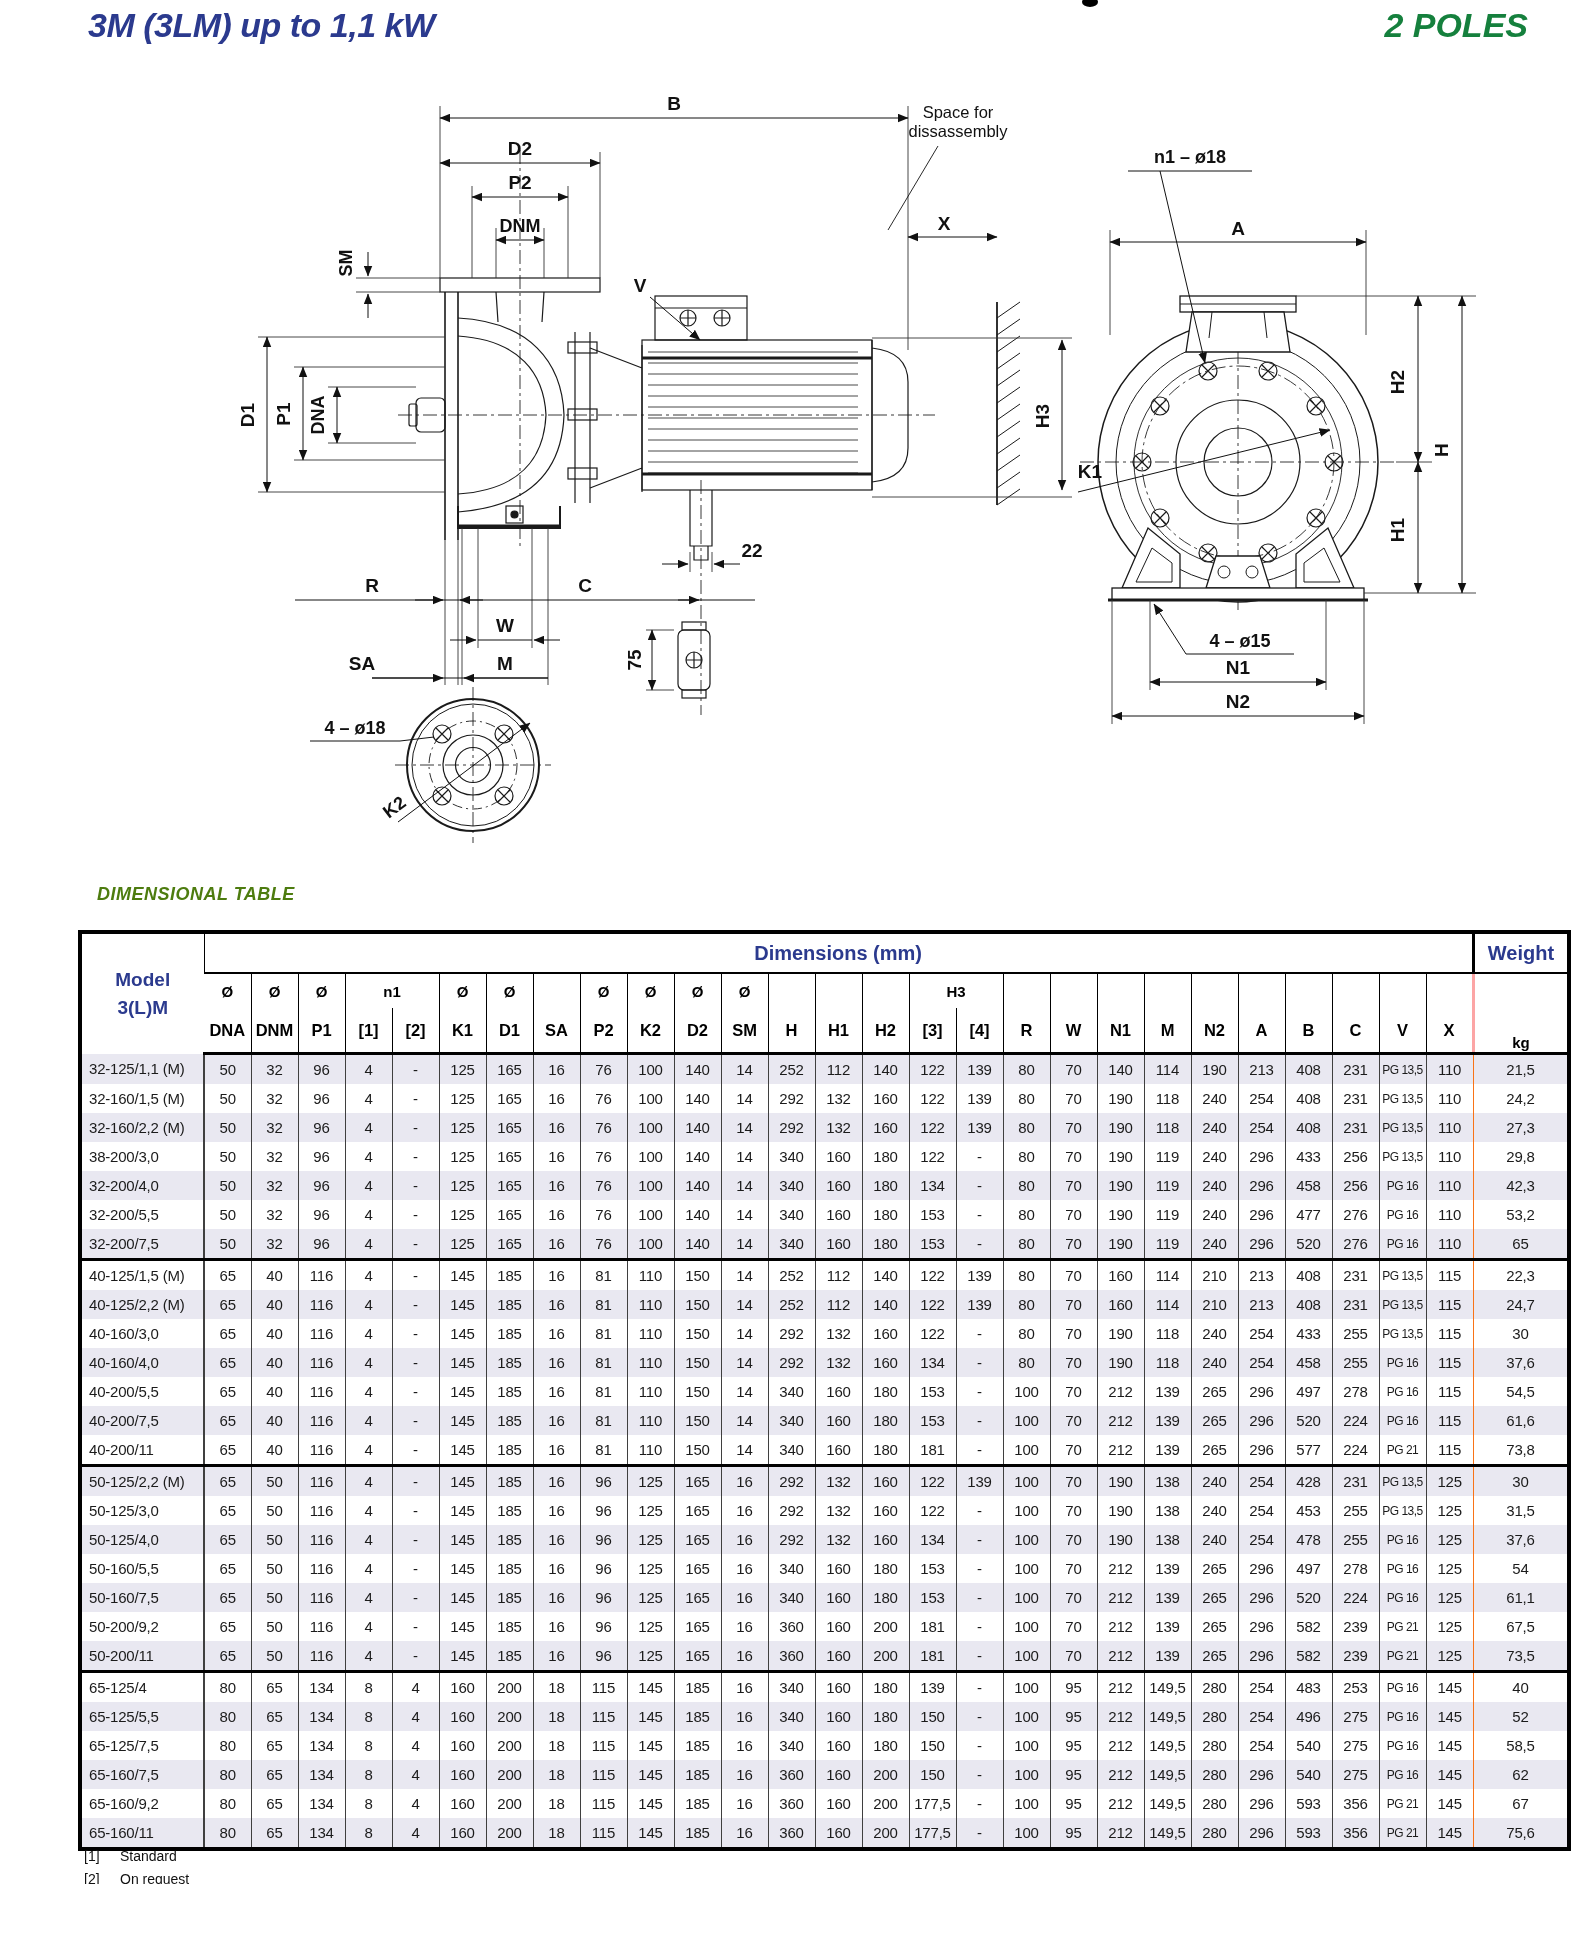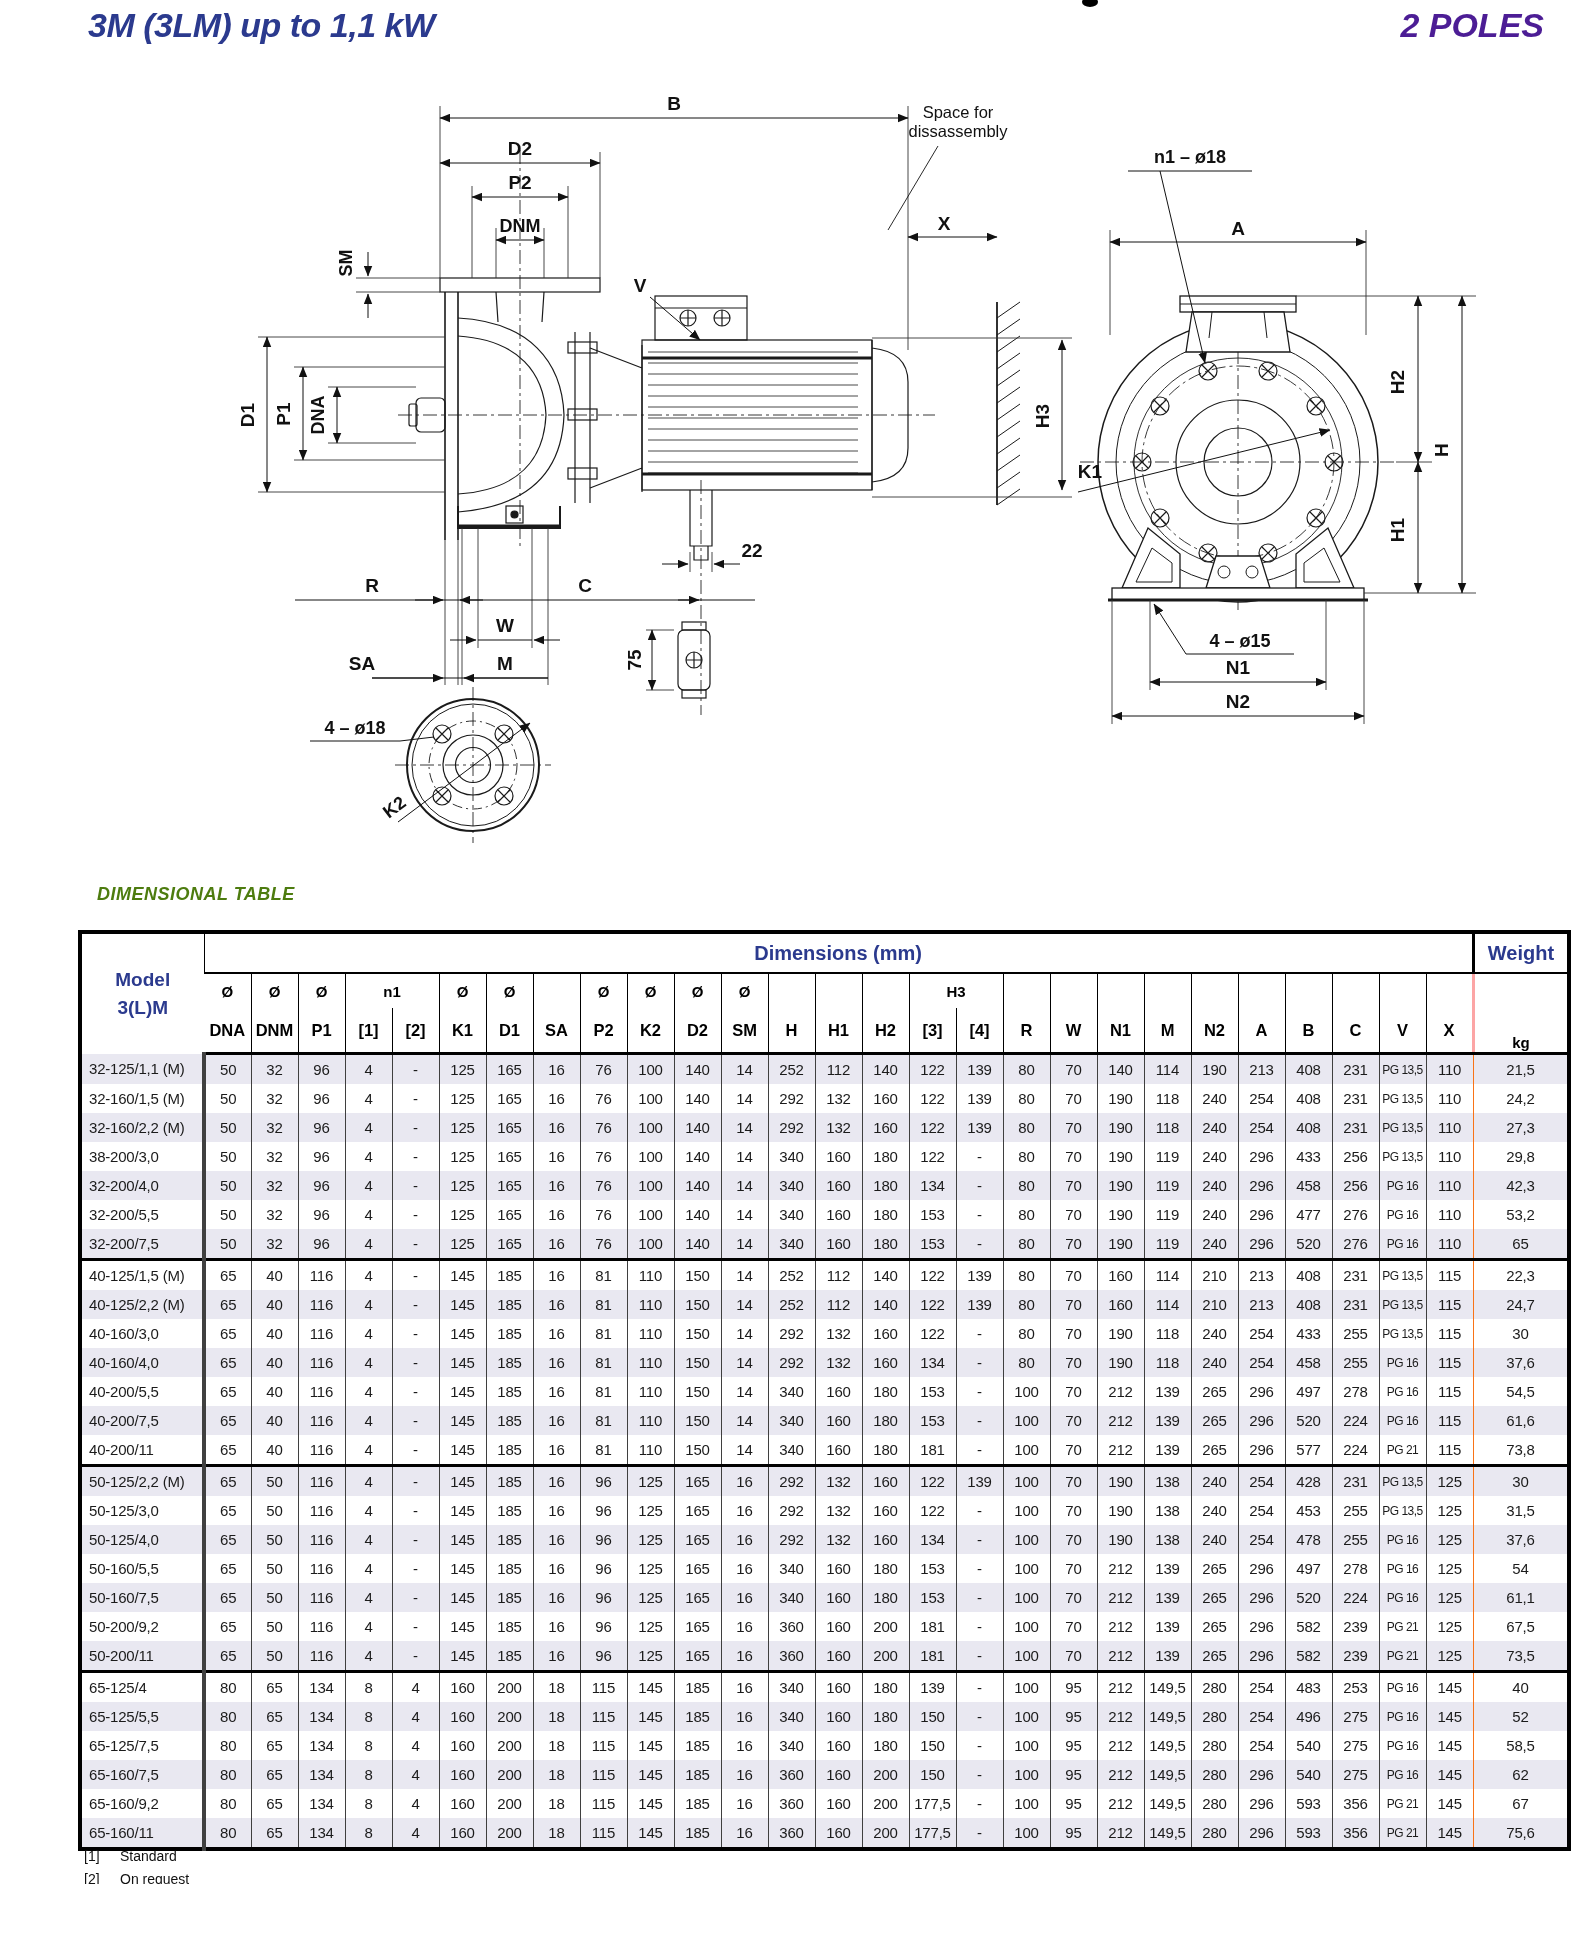--- a/index.html
+++ b/index.html
@@ -1,21 +1,21 @@
 <!DOCTYPE html>
 <html><head>
 <meta charset="utf-8">
 <style>
   html,body{margin:0;padding:0;background:#fff;}
   .page{position:relative;width:1588px;height:1884px;background:#fff;overflow:hidden;
         font-family:"Liberation Sans",sans-serif;}
   .title-left{position:absolute;left:88px;top:6px;font-size:34px;font-weight:bold;
       font-style:italic;color:#2b3a8e;letter-spacing:-0.5px;}
-  .title-right{position:absolute;right:44px;top:6px;font-size:34px;font-weight:bold;
-      font-style:italic;color:#4c1d95;}
+  .title-right{position:absolute;right:60px;top:6px;font-size:34px;font-weight:bold;
+      font-style:italic;color:#15803d;}
   .section-heading{position:absolute;left:97px;top:884px;font-size:18px;font-weight:bold;
       font-style:italic;color:#4d7c0f;letter-spacing:0.5px;}
   svg text{font-family:"Liberation Sans",sans-serif;}
   .lbl{text-anchor:middle;font-size:19px;font-weight:600;fill:#111;}
   .md{font-size:18px;}
   .sm{font-size:16.5px;font-weight:400;}
   
   .tbl-wrap{position:absolute;left:78px;top:930px;width:1452px;}
   table.dim-table{border-collapse:collapse;table-layout:fixed;width:1452px;
       border:4px solid #000;}
@@ -27,21 +27,21 @@
   .dim-table td.model-hdr{border-bottom:none !important;border-left:none;
       color:#2b3a8e;font-size:19px;font-weight:bold;line-height:1.45;}
   .dim-table td.dims-hdr,.dim-table td.weight-hdr{color:#2b3a8e;font-size:20px;}
   .dim-table td.weight-hdr{border-left:3px solid #000;}
   .dim-table thead tr.hdr-sym td{height:34px;font-size:15px;}
   .dim-table thead tr.hdr-name td{height:44px;font-size:16.5px;}
   .dim-table thead tr:last-child td{border-bottom:3.5px solid #000;}
   .dim-table td.kg-hdr{border-left:3px solid #fca5a5;vertical-align:bottom;
       padding-bottom:1px;font-size:17px;border-bottom:3.5px solid #000;}
   .dim-table tbody td{height:29px;font-size:15px;letter-spacing:-0.2px;}
-  .dim-table tbody td.model-col{text-align:left;padding-left:7px;border-right:4px solid #404040;
+  .dim-table tbody td.model-col{text-align:left;padding-left:7px;border-right:2px solid #404040;
       font-size:15px;margin-top:36px;}
   .dim-table tbody td.kg-col{border-left:1px solid #f97316;}
   .dim-table tbody td.v-col{font-size:12px;letter-spacing:-0.5px;text-align:center;}
   .dim-table tbody tr.stripe{background:#e9e8f1;}
   .dim-table tbody tr.group-start td{border-top:3px solid #000;}
   
   .footnotes{position:absolute;left:84px;top:1848px;font-size:14px;color:#111;}
   .footnotes .fn{display:flex;margin-bottom:7px;}
   .footnotes .ref{width:36px;}
 </style>

